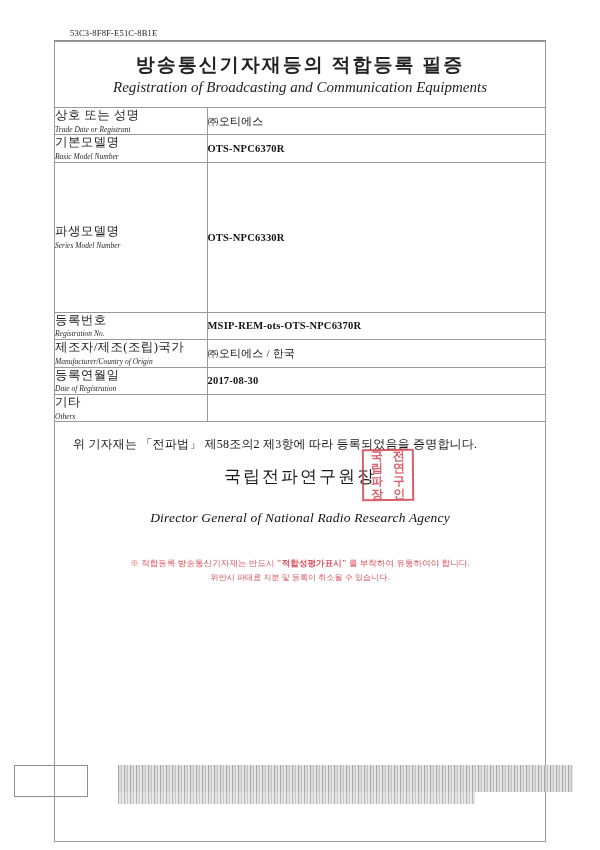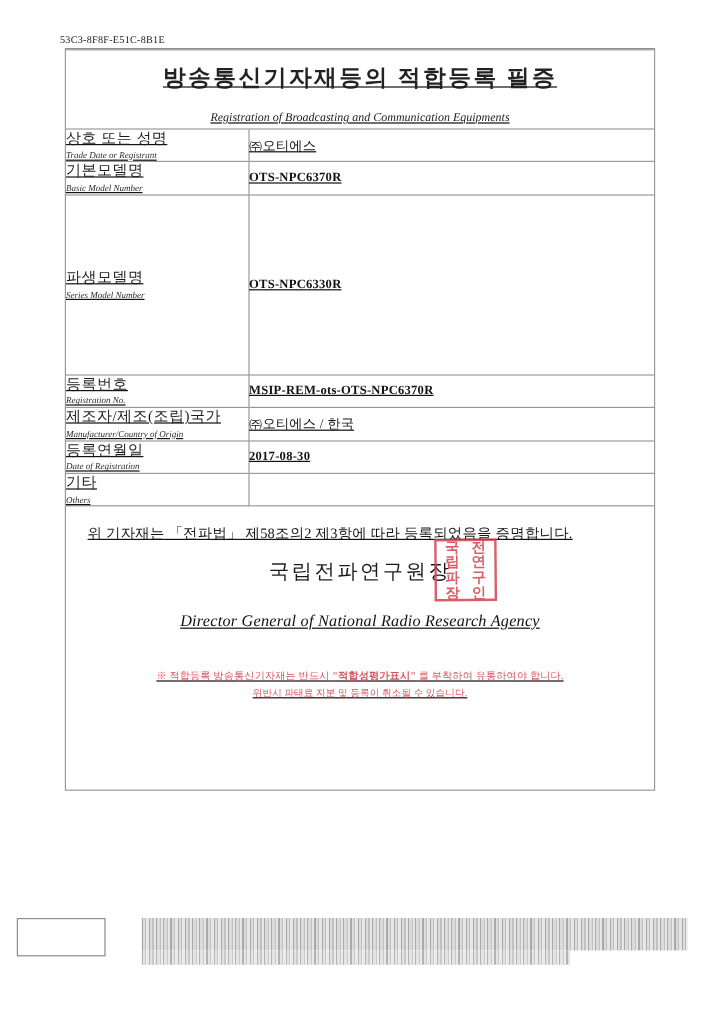--- a/index.html
+++ b/index.html
@@ -20,21 +20,21 @@
     position: absolute;
     left: 0; top: 0;
     width: 600px;
     height: 850px;
     background: #fff;
   }
 
   
   .doc-id {
     position: absolute;
-    left: 50px;
+    left: 70px;
     top: 28px;
     font-family: "Liberation Serif", serif;
     font-size: 8.5px;
     letter-spacing: 0.2px;
     color: #1a1a1a;
   }
   .top-rule {
     position: absolute;
     left: 54px;
     top: 40px;
@@ -42,44 +42,43 @@
     height: 1px;
     background: #8e8e8e;
   }
 
   
   .cert {
     position: absolute;
     left: 54px;
     top: 41px;
     width: 492px;
-    height: 618px;
+    height: 801px;
     border: 1px solid #9a9a9a;
     box-sizing: border-box;
-    text-decoration: underline;
   }
 
   .title-block {
     height: 66px;
     border-bottom: 1px solid #9a9a9a;
     box-sizing: border-box;
     text-align: center;
     padding-top: 10px;
   }
   .title-ko {
     font-size: 19px;
     font-weight: bold;
     letter-spacing: 2px;
     color: #222;
     font-family: "Liberation Serif", serif;
   }
   .title-en {
-    font-size: 10px;
+    font-size: 15px;
     font-style: italic;
-    margin-top: 15px;
+    margin-top: 1px;
     color: #222;
     font-family: "Liberation Serif", serif;
   }
 
   table.fields {
     width: 100%;
     border-collapse: collapse;
     table-layout: fixed;
   }
   table.fields td {

